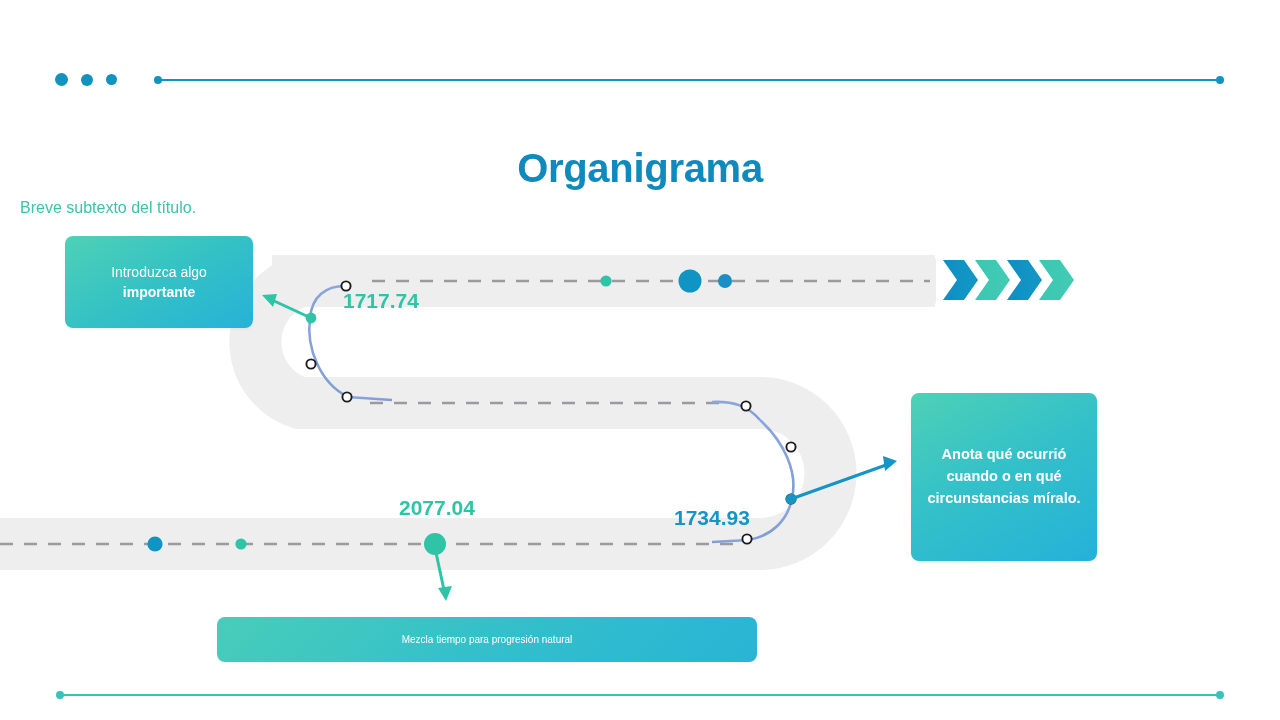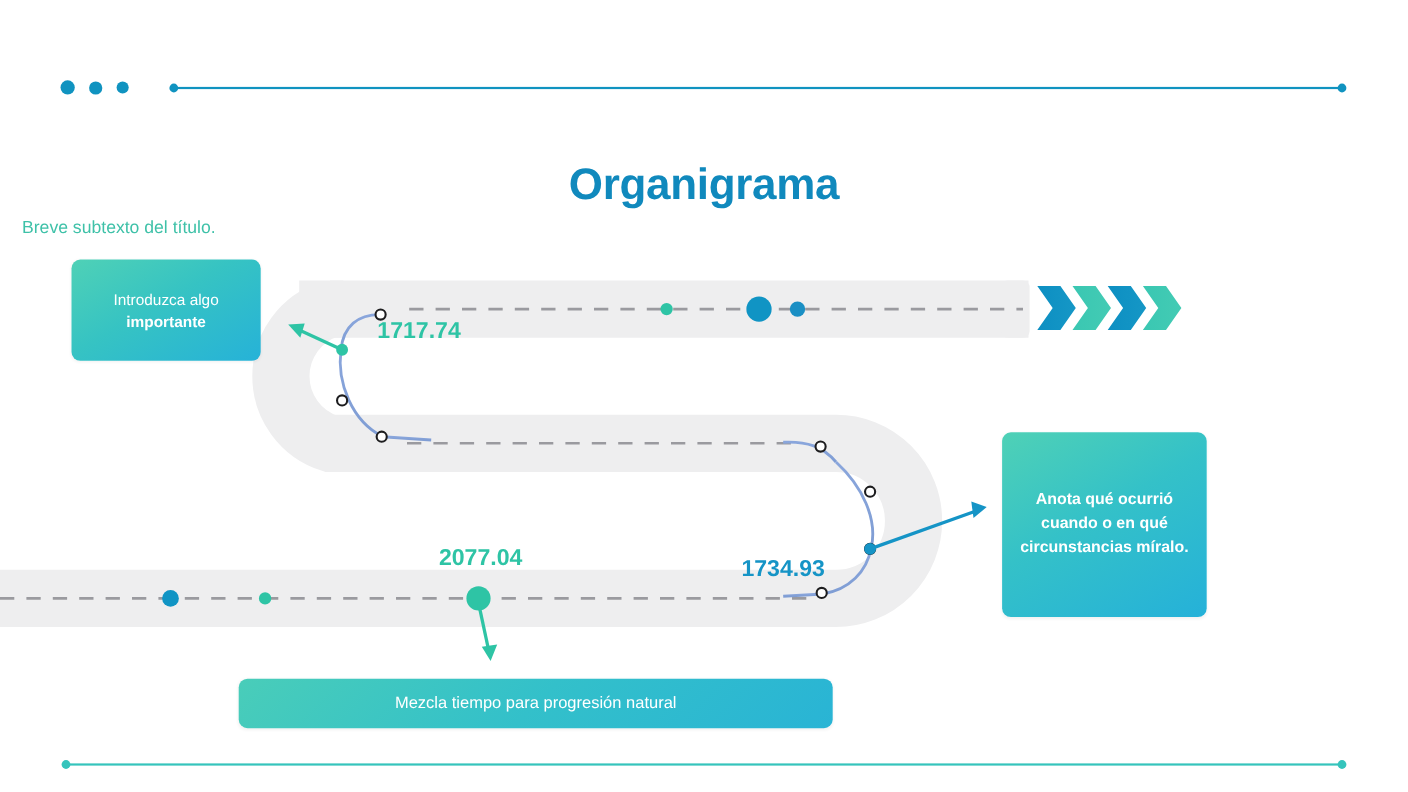--- a/index.html
+++ b/index.html
@@ -111,21 +111,21 @@
     color: #ffffff;
     display: flex;
     align-items: center;
     justify-content: center;
     text-align: center;
     box-shadow: 0 1px 3px rgba(0,0,0,0.06);
     box-sizing: border-box;
   }
   .card-left {
     top: 208px; left: 65px;
-    width: 172px; height: 92px;
+    width: 188px; height: 92px;
     background: linear-gradient(150deg, #4fd1b6 0%, #36c3c3 45%, #26b2d8 100%);
     font-size: 14px;
     padding: 0 18px;
     line-height: 1.45;
     align-items: center;
   }
   .card-left b { font-weight: bold; }
 
   .card-right {
     top: 365px; left: 911px;
@@ -134,21 +134,21 @@
     font-size: 14.5px;
     font-weight: bold;
     padding: 0 16px;
     line-height: 1.5;
   }
 
   .card-bottom {
     top: 589px; left: 217px;
     width: 540px; height: 45px;
     background: linear-gradient(135deg, #49cdb9 0%, #33c0ca 50%, #29b4d5 100%);
-    font-size: 15px;
+    font-size: 10px;
   }
 </style>
 </head>
 <body>
 
 <div class="canvas">
 
   <div class="top-dots">
     <span class="d d1"></span>
     <span class="d d2"></span>

